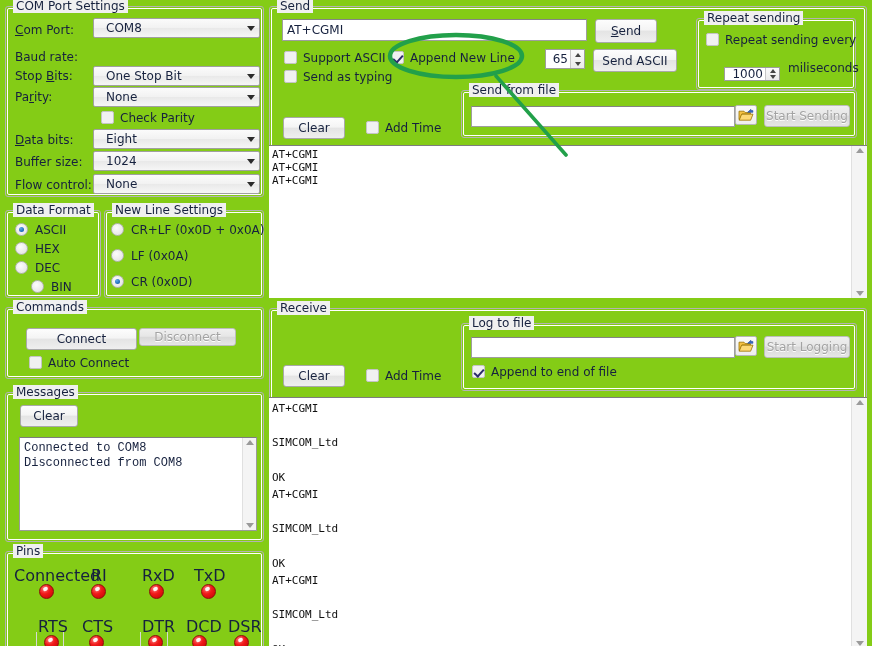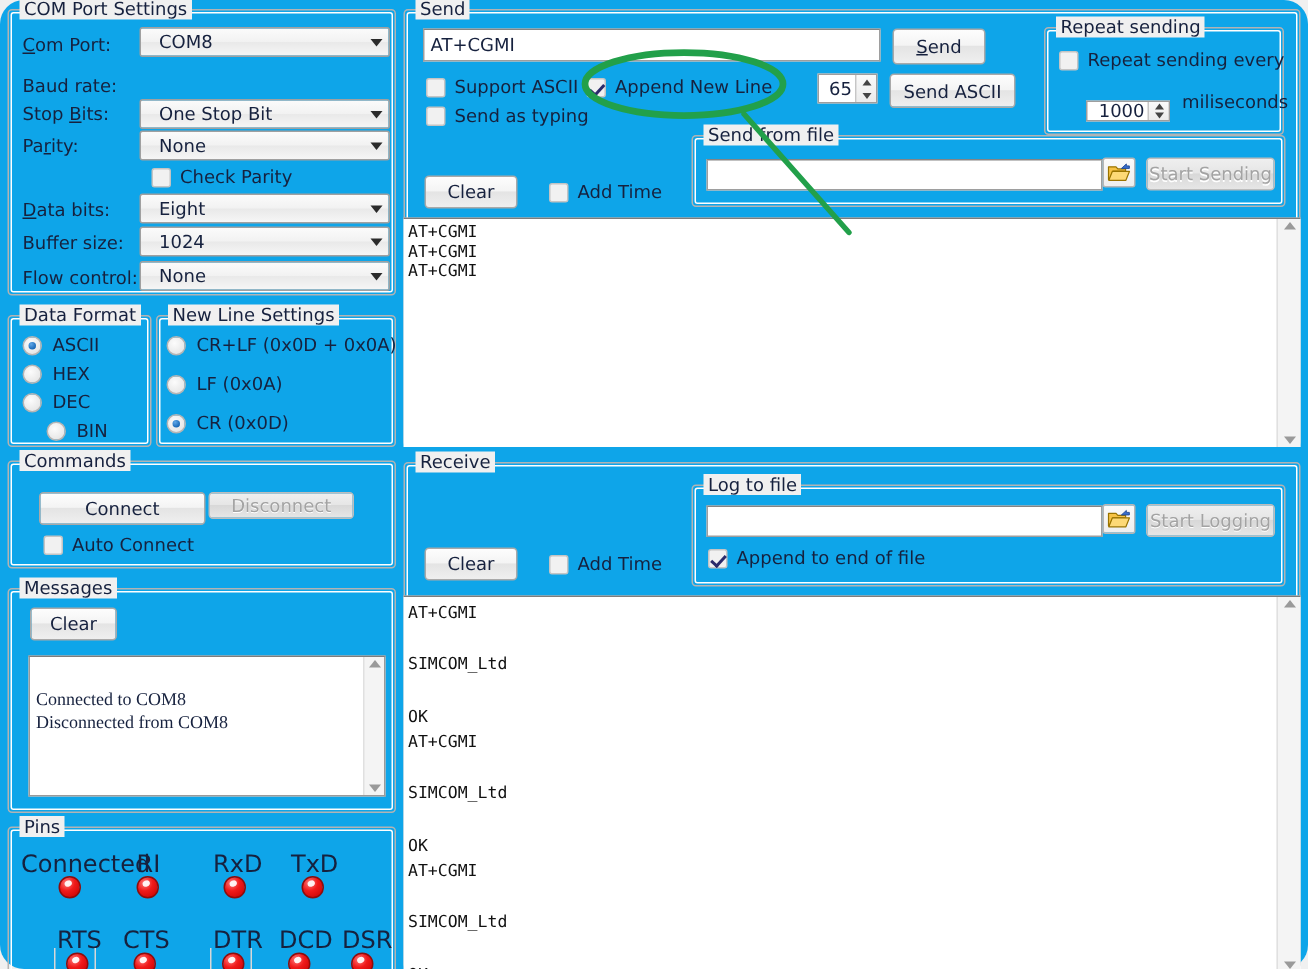--- a/index.html
+++ b/index.html
@@ -5,21 +5,21 @@
   * { box-sizing: border-box; }
   html, body {
     margin: 0; padding: 0;
     width: 872px; height: 646px;
     background: #f0f0f0;
     font-family: "DejaVu Sans", "Liberation Sans", sans-serif;
     font-size: 12px;
     color: #1a1a2e;
     overflow: hidden;
   }
-  #app { position: relative; width: 872px; height: 646px; background: #0ea5e9; border-radius: 16px; }
+  #app { position: relative; width: 872px; height: 646px; background: #84cc16; }
 
   
   .gb { position: absolute; border: 1px solid #b3b3b3; border-radius: 3px; background: transparent; }
   .gb::after{
     content:""; position:absolute; left:1px; top:1px; right:1px; bottom:1px;
     border:1px solid #ffffff; border-radius:2px; pointer-events:none;
   }
   .gb > .gbt {
     position: absolute; top: -8px; left: 7px;
     background: #f0f0f0; padding: 0 3px; font-size: 12px; line-height: 14px;
@@ -57,21 +57,21 @@
     display: flex; align-items: center; justify-content: center;
     font-size: 12px; color: #16213e; cursor: default; white-space: nowrap;
   }
   .btn.dis {
     background: linear-gradient(180deg,#efefef 0%,#e6e6e6 46%,#d8d8d8 50%,#e6e6e6 100%);
     color: #a3a3a3; border-color: #bdbdbd; text-shadow: 0 1px 0 #fff;
   }
   .btn u { text-decoration: underline; }
 
   
-  .cbrow { position: absolute; display: flex; align-items: center; white-space: nowrap; }
+  .cbrow { position: absolute; display: flex; white-space: nowrap; }
   .cbox {
     width: 13px; height: 13px; flex: 0 0 13px;
     border: 1px solid #c4c4c4; background: #f1f1f1; border-radius: 2px;
     position: relative; margin-right: 6px;
   }
   .cbox.on::after {
     content: ""; position: absolute; left: 3px; top: 1px;
     width: 4px; height: 8px; border: solid #2b2b6b; border-width: 0 2px 2px 0;
     transform: rotate(42deg);
   }
@@ -111,22 +111,22 @@
     overflow: hidden; display: flex;
   }
   .logtext {
     flex: 1; padding: 2px 0 0 3px;
     font-family: "DejaVu Sans Mono", "Liberation Mono", monospace;
     font-size: 11px; color: #111; line-height: 13px; white-space: pre;
     overflow: hidden;
   }
   .logtext.spaced { line-height: 17.2px; }
   .msgtext {
-    flex:1; padding: 21px 0 0 4px;
-    font-family: Liberation Serif, serif;
+    flex:1; padding: 3px 0 0 4px;
+    font-family: Liberation Mono, monospace;
     font-size: 12px; color: #16213e; line-height: 15px; white-space: pre;
   }
   
   .vsb {
     width: 16px; flex: 0 0 16px; background: #f4f4f4;
     border-left: 1px solid #e0e0e0; display: flex; flex-direction: column;
     justify-content: space-between; align-items: center; padding: 2px 0;
   }
   .vsb i.up { width:0;height:0;border-left:4px solid transparent;border-right:4px solid transparent;border-bottom:5px solid #9a9a9a; }
   .vsb i.dn { width:0;height:0;border-left:4px solid transparent;border-right:4px solid transparent;border-top:5px solid #9a9a9a; }

